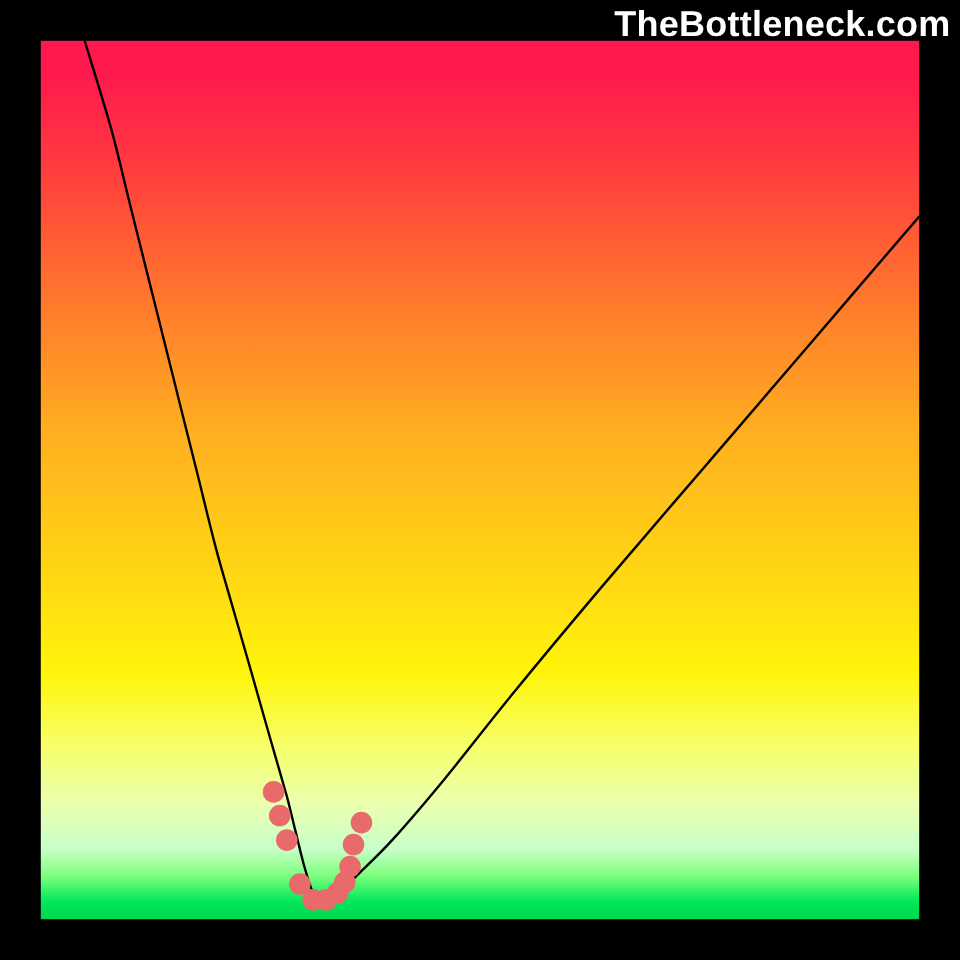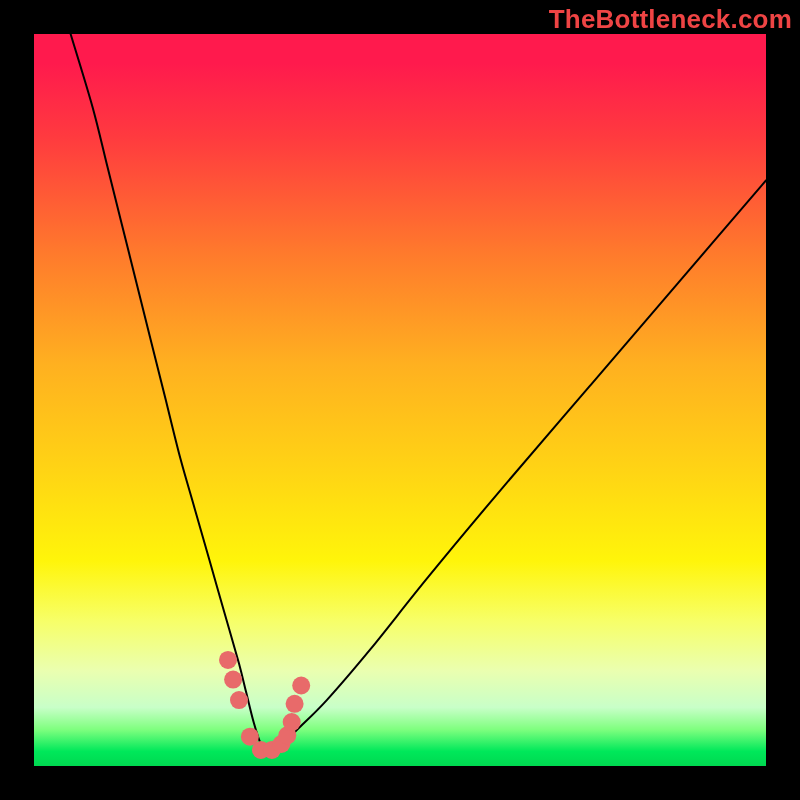--- a/index.html
+++ b/index.html
@@ -42,22 +42,22 @@
       #c8ffc8 92%,
       #7fff7f 95%,
       #00e85a 98%,
       #00d850 100%
     );
   }
   .watermark {
     position: absolute;
     top: 4px;
     right: 8px;
-    color: #ef4444;
-    font-size: 26px;
+    color: #ffffff;
+    font-size: 30px;
     font-weight: 600;
     letter-spacing: 0.2px;
     user-select: none;
   }
   svg.curve {
     position: absolute;
     inset: 0;
     width: 732px;
     height: 732px;
   }

